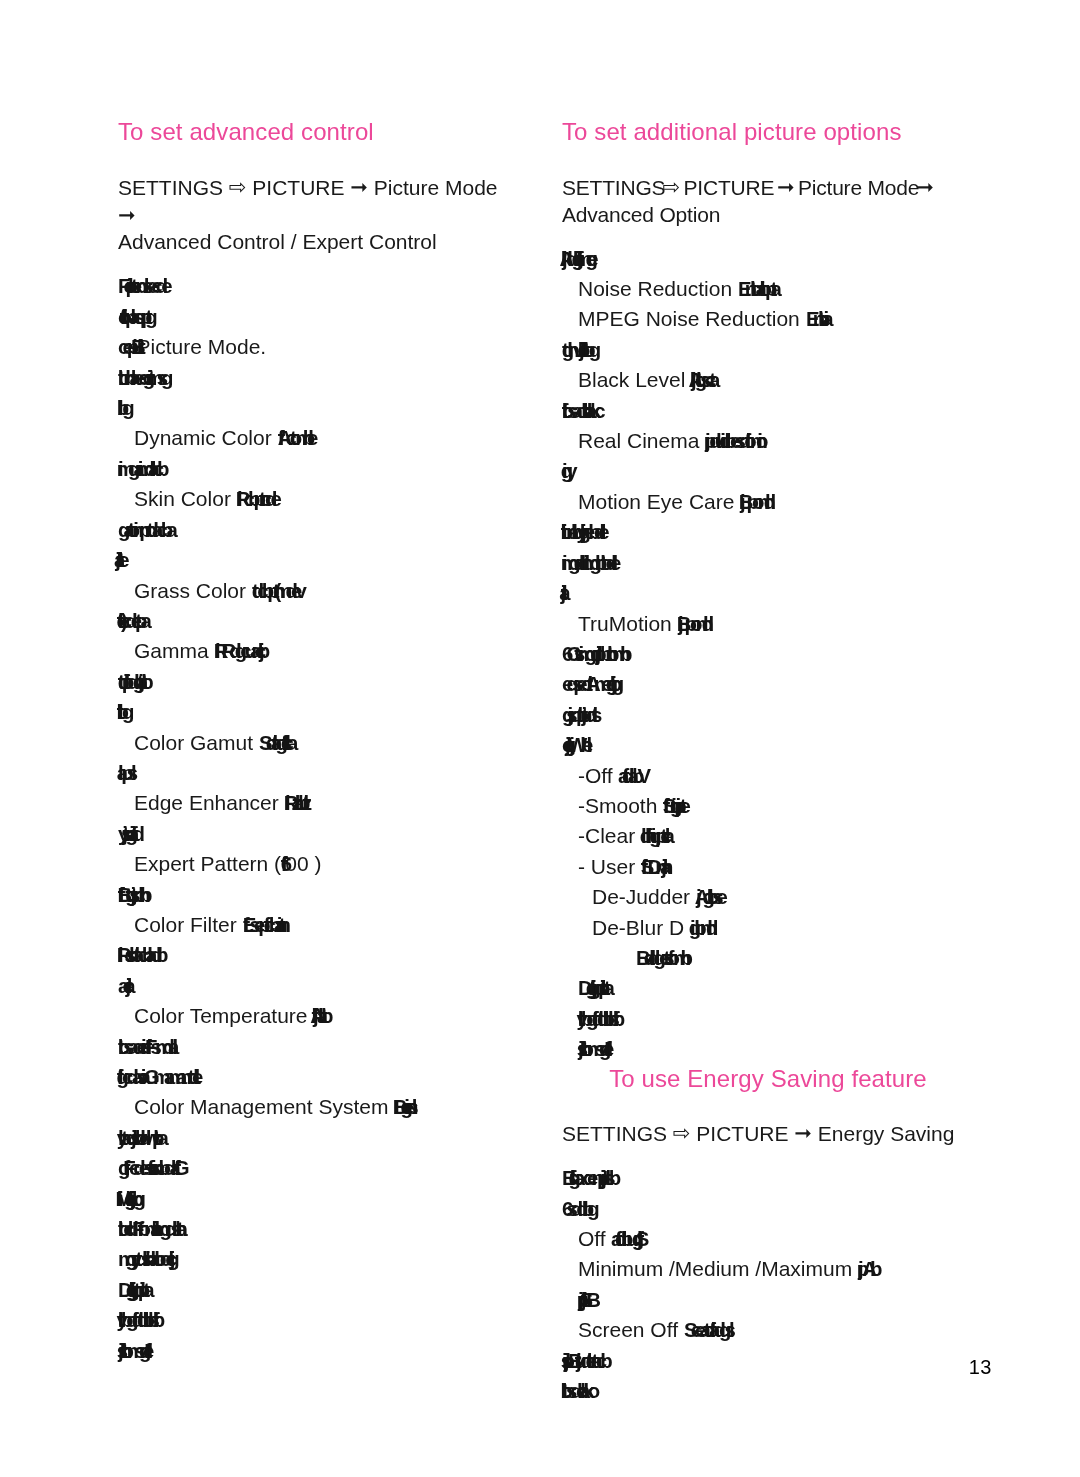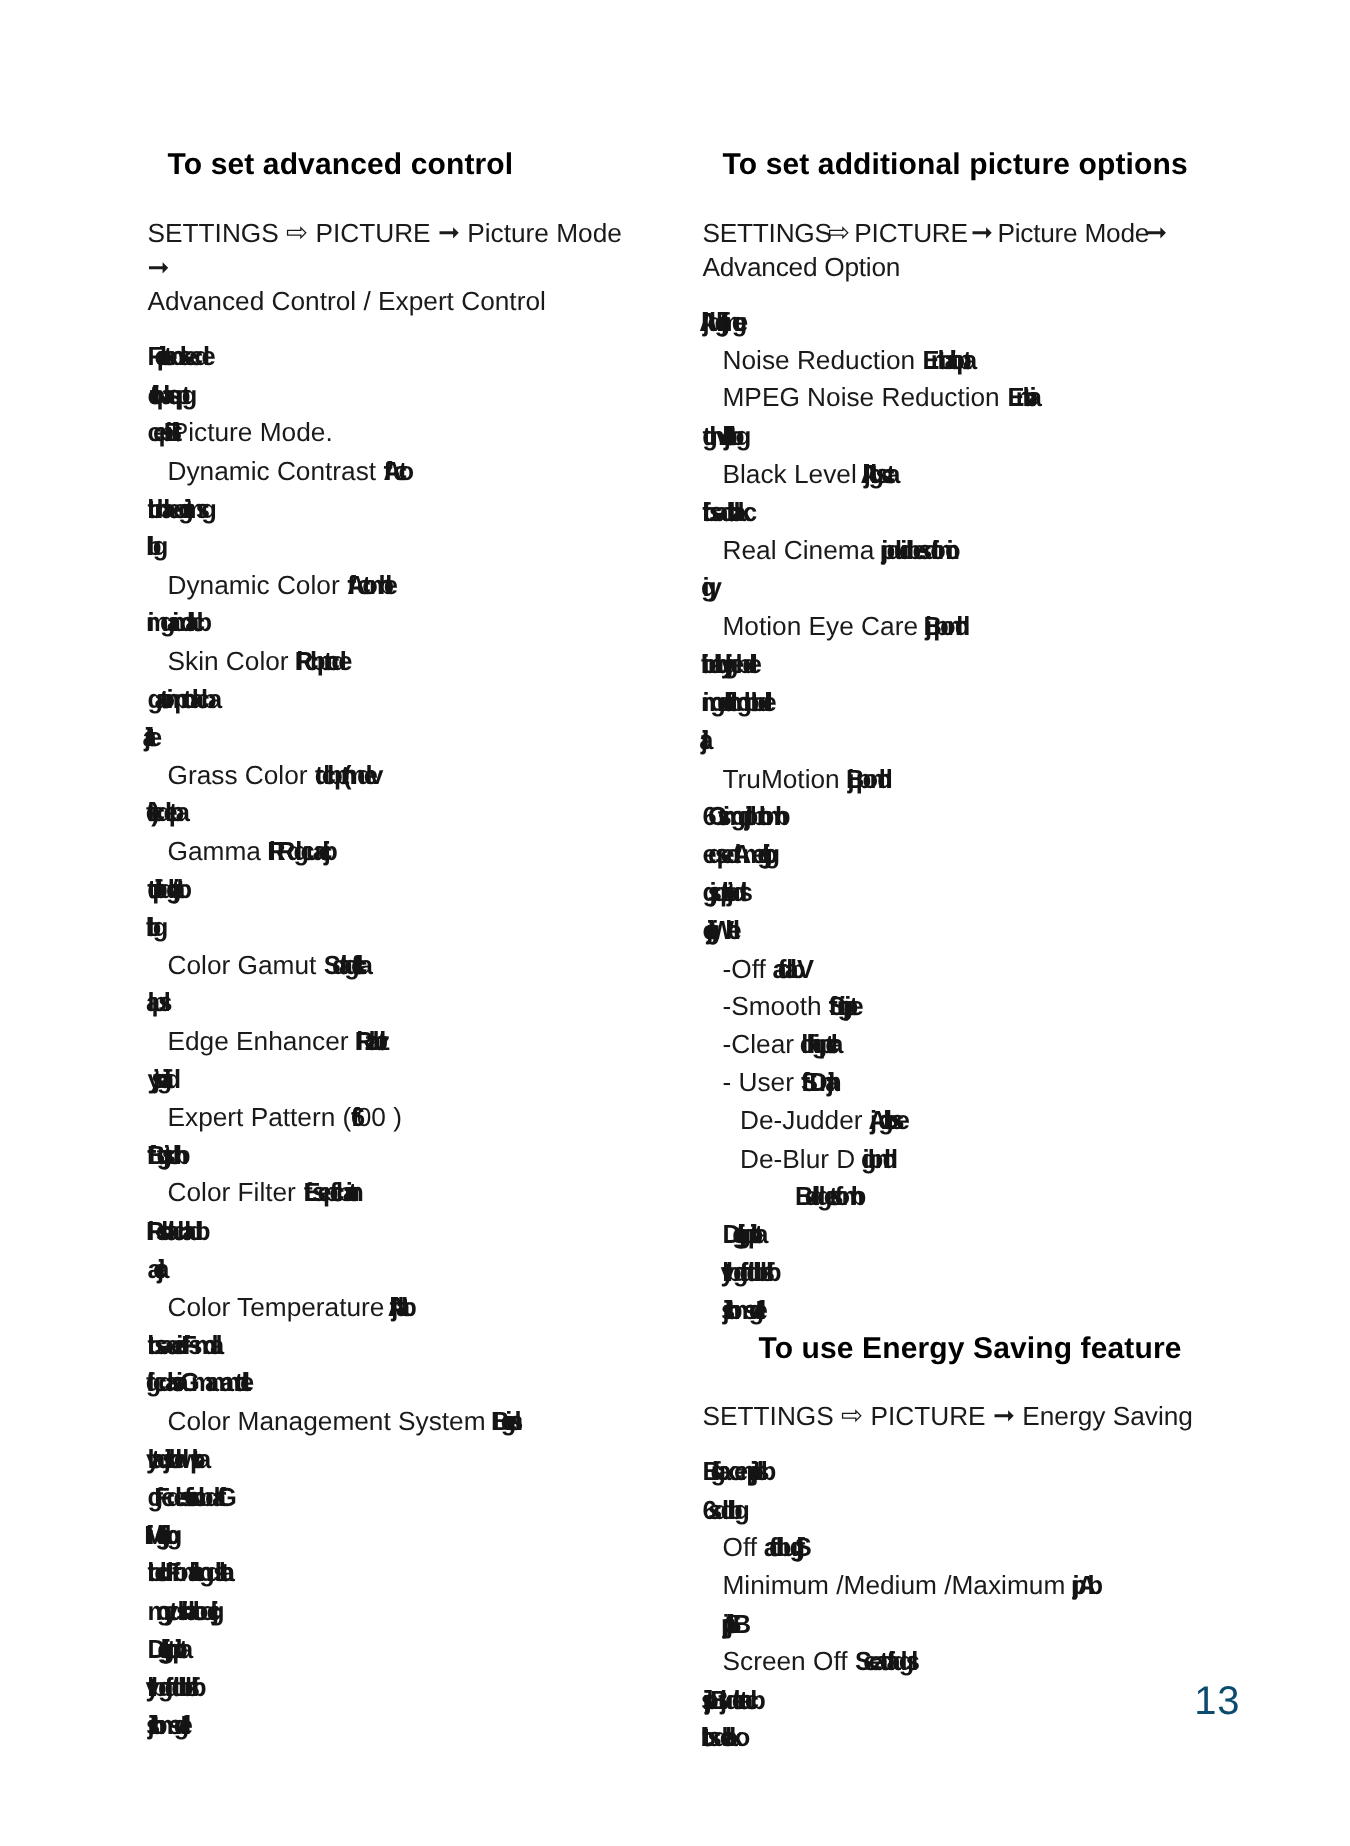--- a/index.html
+++ b/index.html
@@ -22,25 +22,25 @@
   }
   .col {
     position: absolute;
     top: 118px;
   }
   .col-left  { left: 118px; width: 400px; }
   .col-right { left: 562px; width: 412px; }
 
   h2.section-heading {
     font-size: 24px;
-    font-weight: 700;
+    font-weight: 400;
     letter-spacing: 0.1px;
-    margin: 0 0 26px 16px;
+    margin: 0 0 26px 0;
     line-height: 1.2;
-    color: #000000;
+    color: #ec4899;
     white-space: nowrap;
   }
   .heading-spacer-top { margin-top: 46px; text-align: center; }
 
   .path {
     font-size: 21px;
     line-height: 27px;
     margin: 0 0 16px 0;
     color: #1a1a1a;
     font-weight: 400;
@@ -81,41 +81,40 @@
     word-spacing: -0.12em;
     color: #141414;
     transform: scaleX(0.97);
     transform-origin: left center;
   }
 
   .page-number {
     position: absolute;
     right: 88px;
     bottom: 98px;
-    font-size: 32px;
-    color: #0c4a6e;
+    font-size: 20px;
+    color: #000000;
     letter-spacing: 0.5px;
   }
 </style>
 </head>
 <body>
 
 <div class="page">
 
   <div class="col col-left">
 
     <h2 class="section-heading">To set advanced control</h2>
 
     <p class="path"><span>SETTINGS</span> <span class="arrow-hollow">⇨</span> <span>PICTURE</span> <span class="arrow-solid">➞</span> <span>Picture Mode</span> <span class="arrow-solid">➞</span><br><span>Advanced Control / Expert Control</span></p>
 
     <ul class="lines" id="left-lines">
         <li><span class="garble">Felipten dsecde</span></li>
         <li><span class="garble">clitfoplas qptg</span></li>
         <li><span class="garble">cepiBttii</span><span>Picture Mode.</span></li>
-        <li class="ind1"><span>Dynamic Contrast </span><span class="garble">ffActo</span></li>
         <li><span class="garble">tbn blaecgtiimsg</span></li>
         <li><span class="garble">lbg</span></li>
         <li class="ind1"><span>Dynamic Color </span><span class="garble">ffActom ble</span></li>
         <li><span class="garble">imgaim dlacb</span></li>
         <li class="ind1"><span>Skin Color </span><span class="garble">lRcbptn cde</span></li>
         <li><span class="garble">gattoim pn tdacba</span></li>
         <li><span class="garble">ttlljae</span></li>
         <li class="ind1"><span>Grass Color </span><span class="garble">tdcbptn (mdev</span></li>
         <li><span class="garble">lte)cdetpa</span></li>
         <li class="ind1"><span>Gamma </span><span class="garble">lRRdgcuacjb</span></li>

